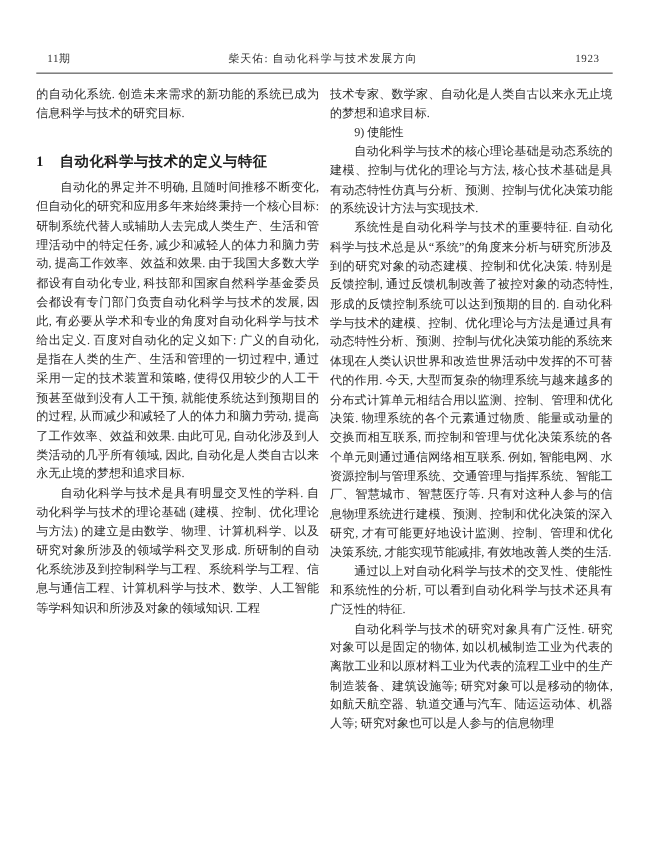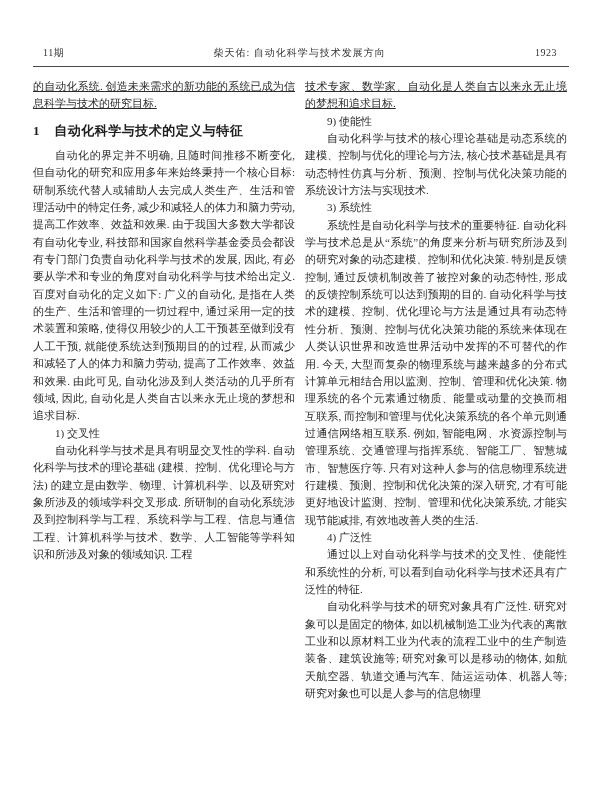--- a/index.html
+++ b/index.html
@@ -6,21 +6,21 @@
     margin: 0;
     padding: 0;
     background: #ffffff;
   }
   .page {
     position: relative;
     width: 600px;
     height: 788px;
     background: #ffffff;
     box-sizing: border-box;
-    padding: 46px 31px 0 33px;
+    padding: 46px 43px 0 33px;
     overflow: hidden;
     font-family: "Liberation Serif", "DejaVu Serif", serif;
     color: #2b2b2b;
   }
   .page-header {
     display: flex;
     justify-content: space-between;
     align-items: baseline;
     font-size: 10px;
     letter-spacing: 0.5px;
@@ -44,24 +44,23 @@
     text-justify: inter-ideograph;
     color: #2b2b2b;
   }
   .para {
     margin: 0;
     text-indent: 2em;
     word-break: break-all;
   }
   .para.no-indent {
     text-indent: 0;
-    text-decoration: underline;
   }
   .section-heading {
-    margin: 9px 0 8px 0;
+    margin: 25px 0 8px 0;
     font-size: 13px;
     font-weight: bold;
     color: #1e1e1e;
     letter-spacing: 0.5px;
   }
   .section-heading .sec-num {
     margin-right: 1.1em;
   }
 </style>
 </head>
@@ -76,30 +75,27 @@
   </header>
 
   <div class="columns">
 
     <div class="col">
       <p class="para no-indent">的自动化系统. 创造未来需求的新功能的系统已成为信息科学与技术的研究目标.</p>
       <h2 class="section-heading">
         <span class="sec-num">1</span><span class="sec-title">自动化科学与技术的定义与特征</span>
       </h2>
       <p class="para">自动化的界定并不明确, 且随时间推移不断变化, 但自动化的研究和应用多年来始终秉持一个核心目标: 研制系统代替人或辅助人去完成人类生产、生活和管理活动中的特定任务, 减少和减轻人的体力和脑力劳动, 提高工作效率、效益和效果. 由于我国大多数大学都设有自动化专业, 科技部和国家自然科学基金委员会都设有专门部门负责自动化科学与技术的发展, 因此, 有必要从学术和专业的角度对自动化科学与技术给出定义. 百度对自动化的定义如下: 广义的自动化, 是指在人类的生产、生活和管理的一切过程中, 通过采用一定的技术装置和策略, 使得仅用较少的人工干预甚至做到没有人工干预, 就能使系统达到预期目的的过程, 从而减少和减轻了人的体力和脑力劳动, 提高了工作效率、效益和效果. 由此可见, 自动化涉及到人类活动的几乎所有领域, 因此, 自动化是人类自古以来永无止境的梦想和追求目标.</p>
-      <p class="para">1) 交叉性</p>
       <p class="para">自动化科学与技术是具有明显交叉性的学科. 自动化科学与技术的理论基础 (建模、控制、优化理论与方法) 的建立是由数学、物理、计算机科学、以及研究对象所涉及的领域学科交叉形成. 所研制的自动化系统涉及到控制科学与工程、系统科学与工程、信息与通信工程、计算机科学与技术、数学、人工智能等学科知识和所涉及对象的领域知识. 工程</p>
     </div>
 
     <div class="col">
       <p class="para no-indent">技术专家、数学家、自动化是人类自古以来永无止境的梦想和追求目标.</p>
       <p class="para">9) 使能性</p>
       <p class="para">自动化科学与技术的核心理论基础是动态系统的建模、控制与优化的理论与方法, 核心技术基础是具有动态特性仿真与分析、预测、控制与优化决策功能的系统设计方法与实现技术.</p>
-      <p class="para">3) 系统性</p>
       <p class="para">系统性是自动化科学与技术的重要特征. 自动化科学与技术总是从“系统”的角度来分析与研究所涉及到的研究对象的动态建模、控制和优化决策. 特别是反馈控制, 通过反馈机制改善了被控对象的动态特性, 形成的反馈控制系统可以达到预期的目的. 自动化科学与技术的建模、控制、优化理论与方法是通过具有动态特性分析、预测、控制与优化决策功能的系统来体现在人类认识世界和改造世界活动中发挥的不可替代的作用. 今天, 大型而复杂的物理系统与越来越多的分布式计算单元相结合用以监测、控制、管理和优化决策. 物理系统的各个元素通过物质、能量或动量的交换而相互联系, 而控制和管理与优化决策系统的各个单元则通过通信网络相互联系. 例如, 智能电网、水资源控制与管理系统、交通管理与指挥系统、智能工厂、智慧城市、智慧医疗等. 只有对这种人参与的信息物理系统进行建模、预测、控制和优化决策的深入研究, 才有可能更好地设计监测、控制、管理和优化决策系统, 才能实现节能减排, 有效地改善人类的生活.</p>
-      <p class="para">4) 广泛性</p>
       <p class="para">通过以上对自动化科学与技术的交叉性、使能性和系统性的分析, 可以看到自动化科学与技术还具有广泛性的特征.</p>
       <p class="para">自动化科学与技术的研究对象具有广泛性. 研究对象可以是固定的物体, 如以机械制造工业为代表的离散工业和以原材料工业为代表的流程工业中的生产制造装备、建筑设施等; 研究对象可以是移动的物体, 如航天航空器、轨道交通与汽车、陆运运动体、机器人等; 研究对象也可以是人参与的信息物理</p>
     </div>
 
   </div>
 
 </div>
 
 </body></html>

